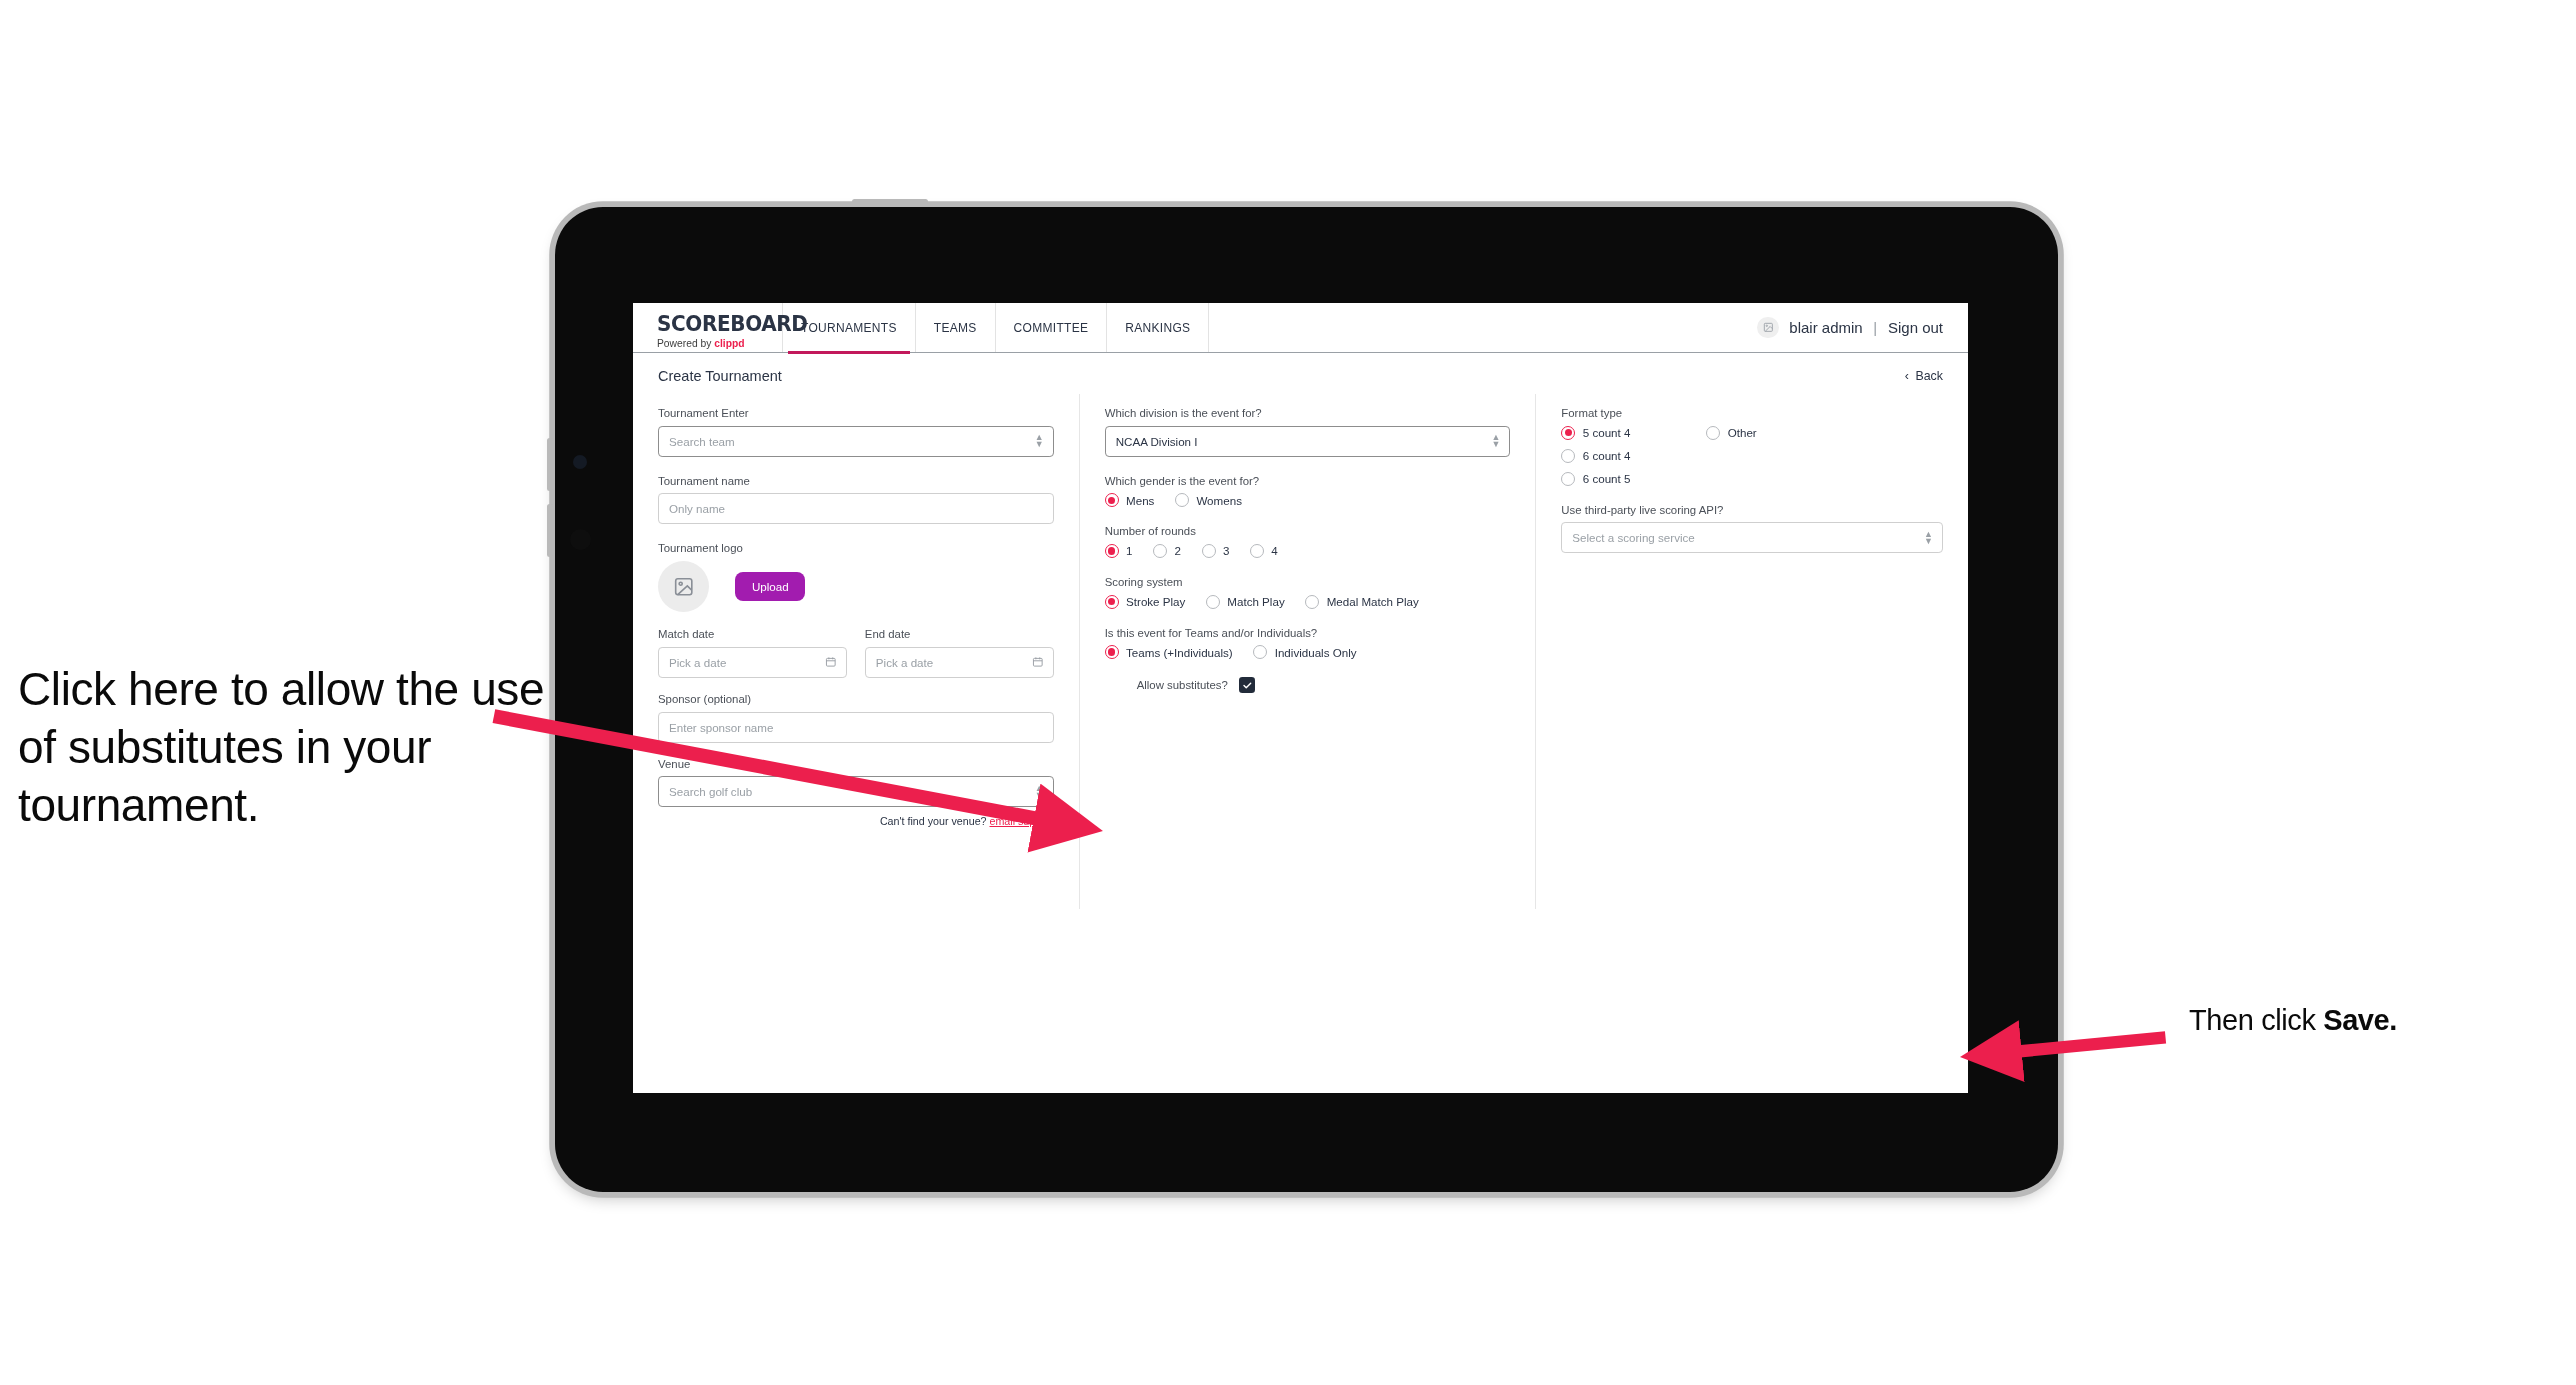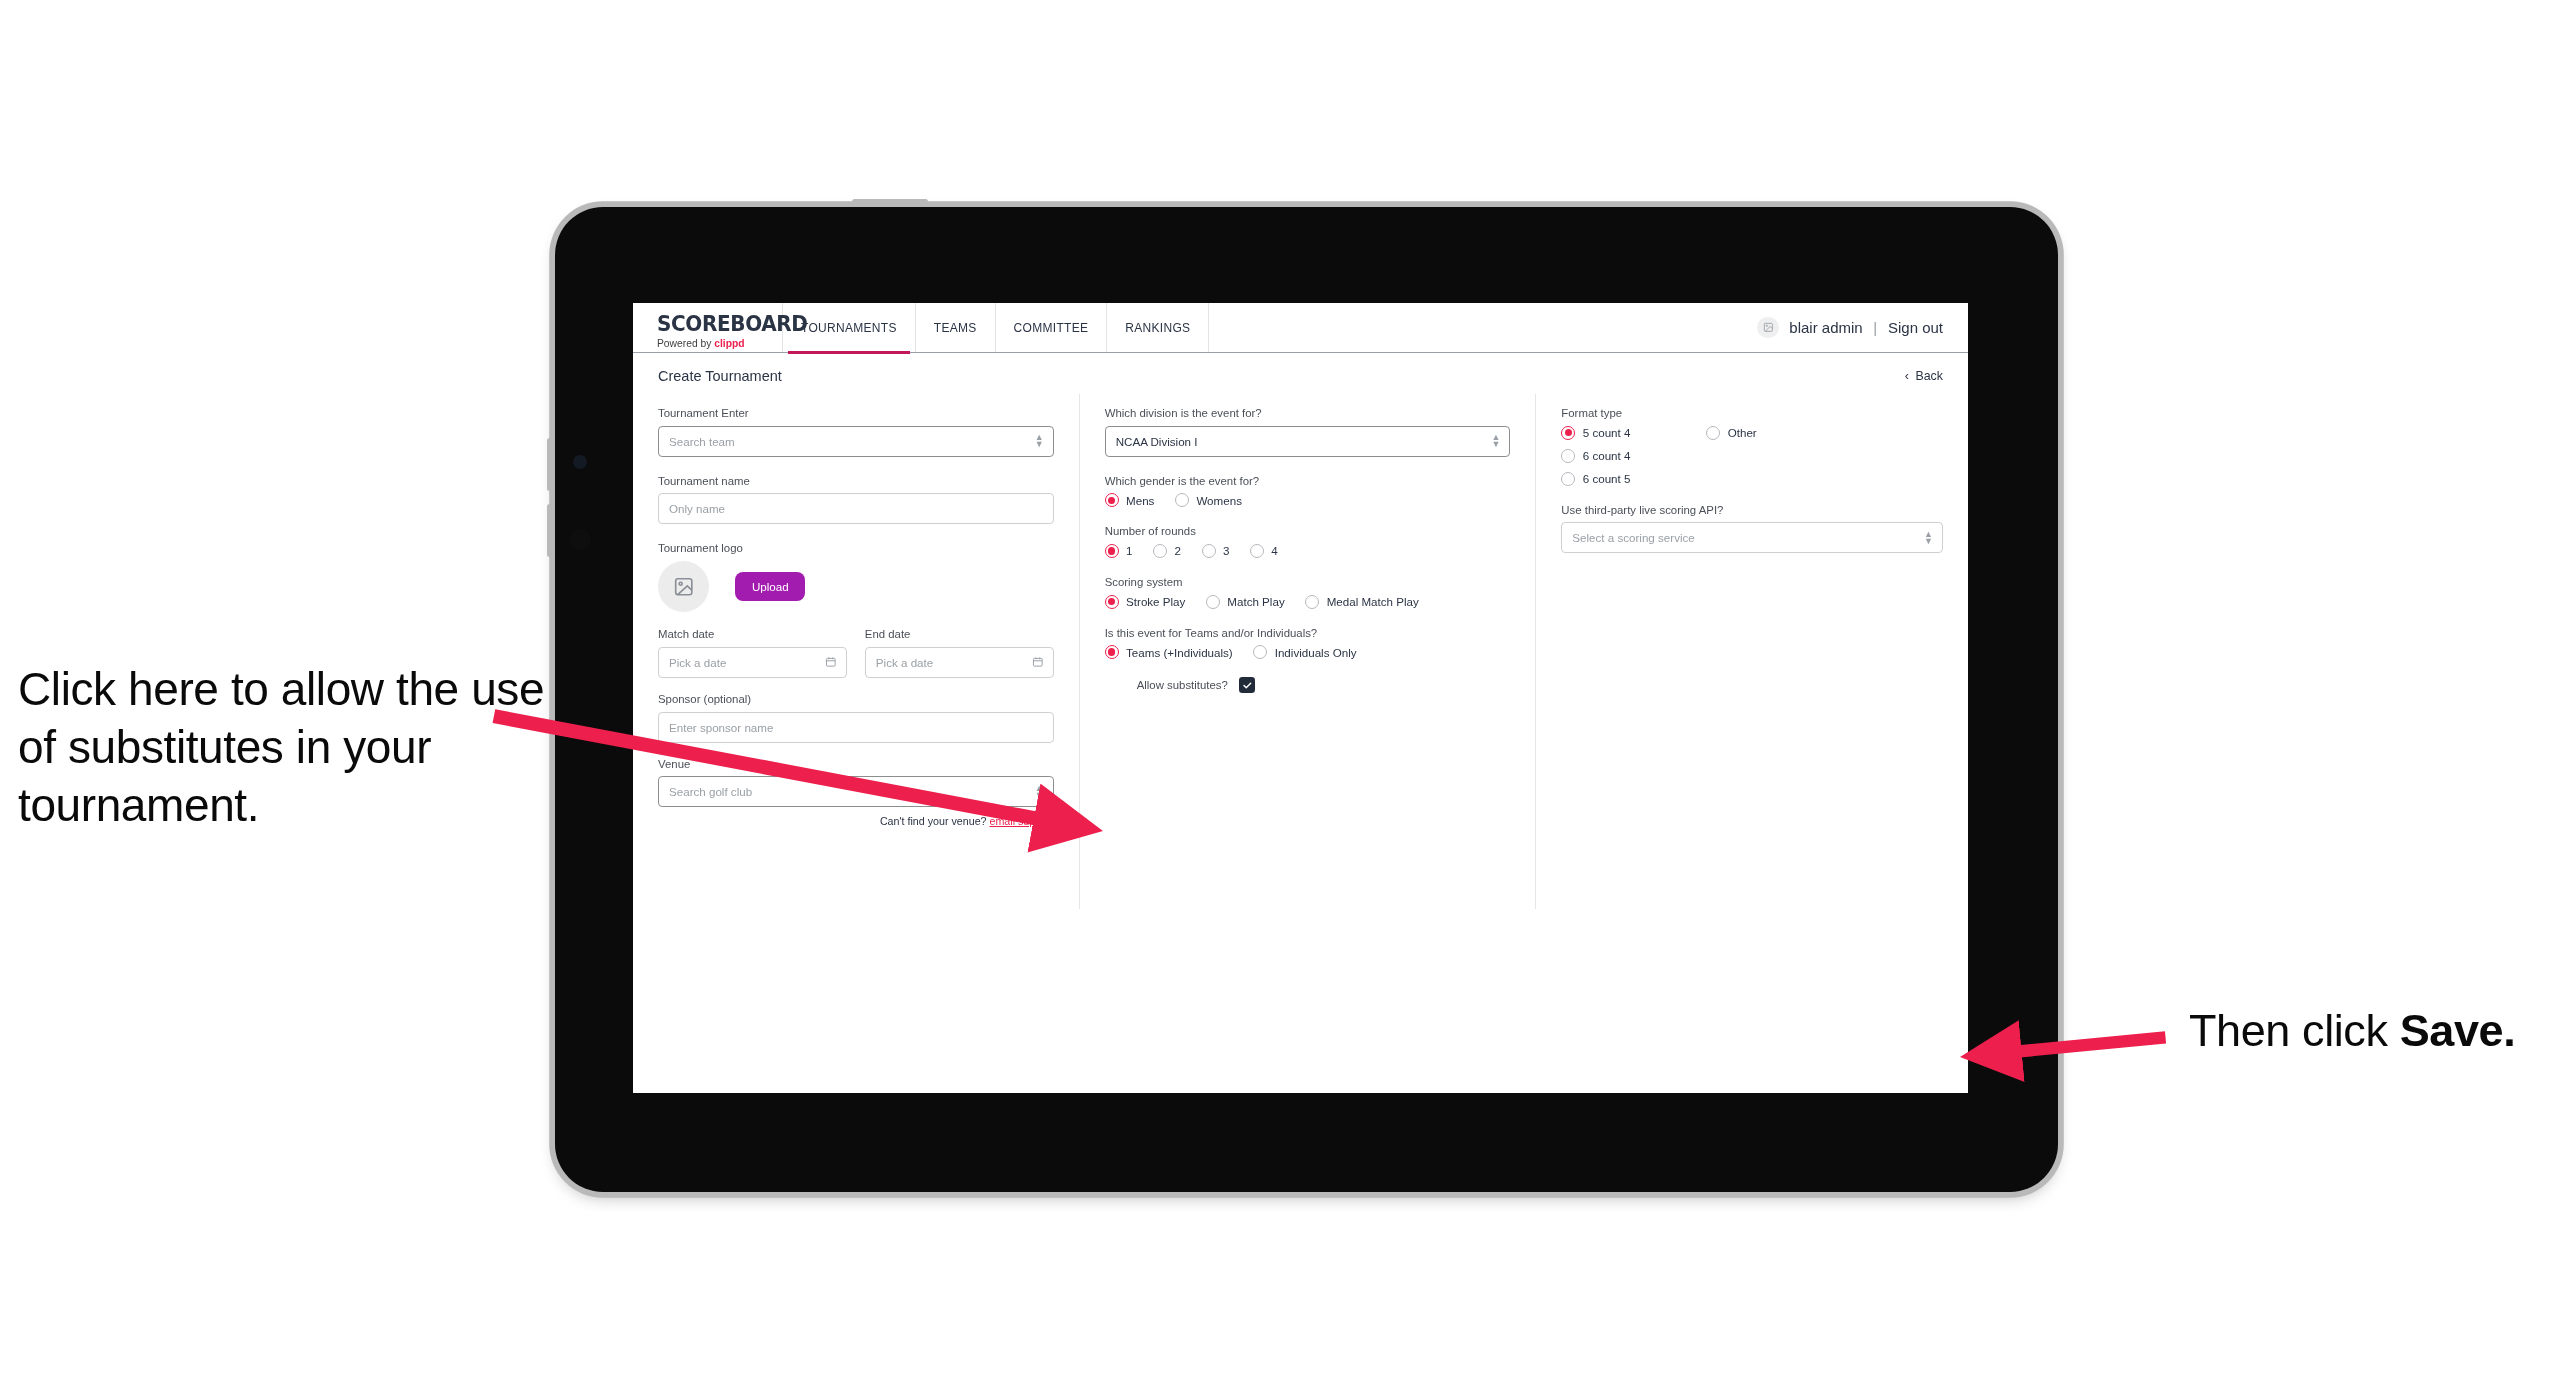--- a/index.html
+++ b/index.html
@@ -191,21 +191,21 @@
   .anno {
     position: absolute; color: #0a0a0a;
     font-family: "Liberation Sans", sans-serif;
   }
   #anno-left {
     left: 18px; top: 661px; width: 529px;
     font-size: 46px; line-height: 1.26; letter-spacing: -0.4px;
   }
   #anno-right {
     left: 2189px; top: 1002px; width: 355px;
-    font-size: 45px; line-height: 1.28; letter-spacing: -0.4px;
+    font-size: 29px; line-height: 1.28; letter-spacing: -0.4px;
   }
   #anno-right .bold { font-weight: 700; }
 
   svg.arrows {
     position: absolute; left: 0; top: 0; width: 2576px; height: 1386px;
     pointer-events: none;
   }
 </style>
 </head>
 <body>

